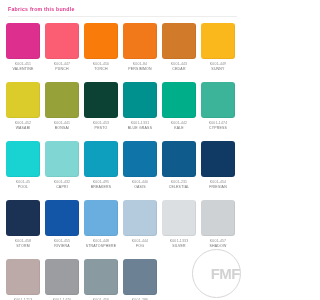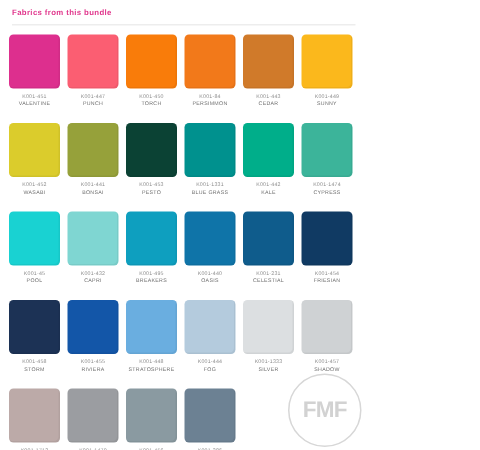--- a/index.html
+++ b/index.html
@@ -83,21 +83,21 @@
   .logo {
     position: absolute;
     right: 4px;
     bottom: 2px;
     width: 49px;
     height: 49px;
     border: 1.6px solid #d7d7d7;
     border-radius: 50%;
     display: flex;
     align-items: center;
-    justify-content: center;
+    justify-content: flex-end;
     background: transparent;
   }
   .logo-text {
     font-size: 15px;
     font-weight: bold;
     color: #d2d2d2;
     letter-spacing: -0.5px;
     font-family: "Liberation Sans", sans-serif;
   }
 </style>

